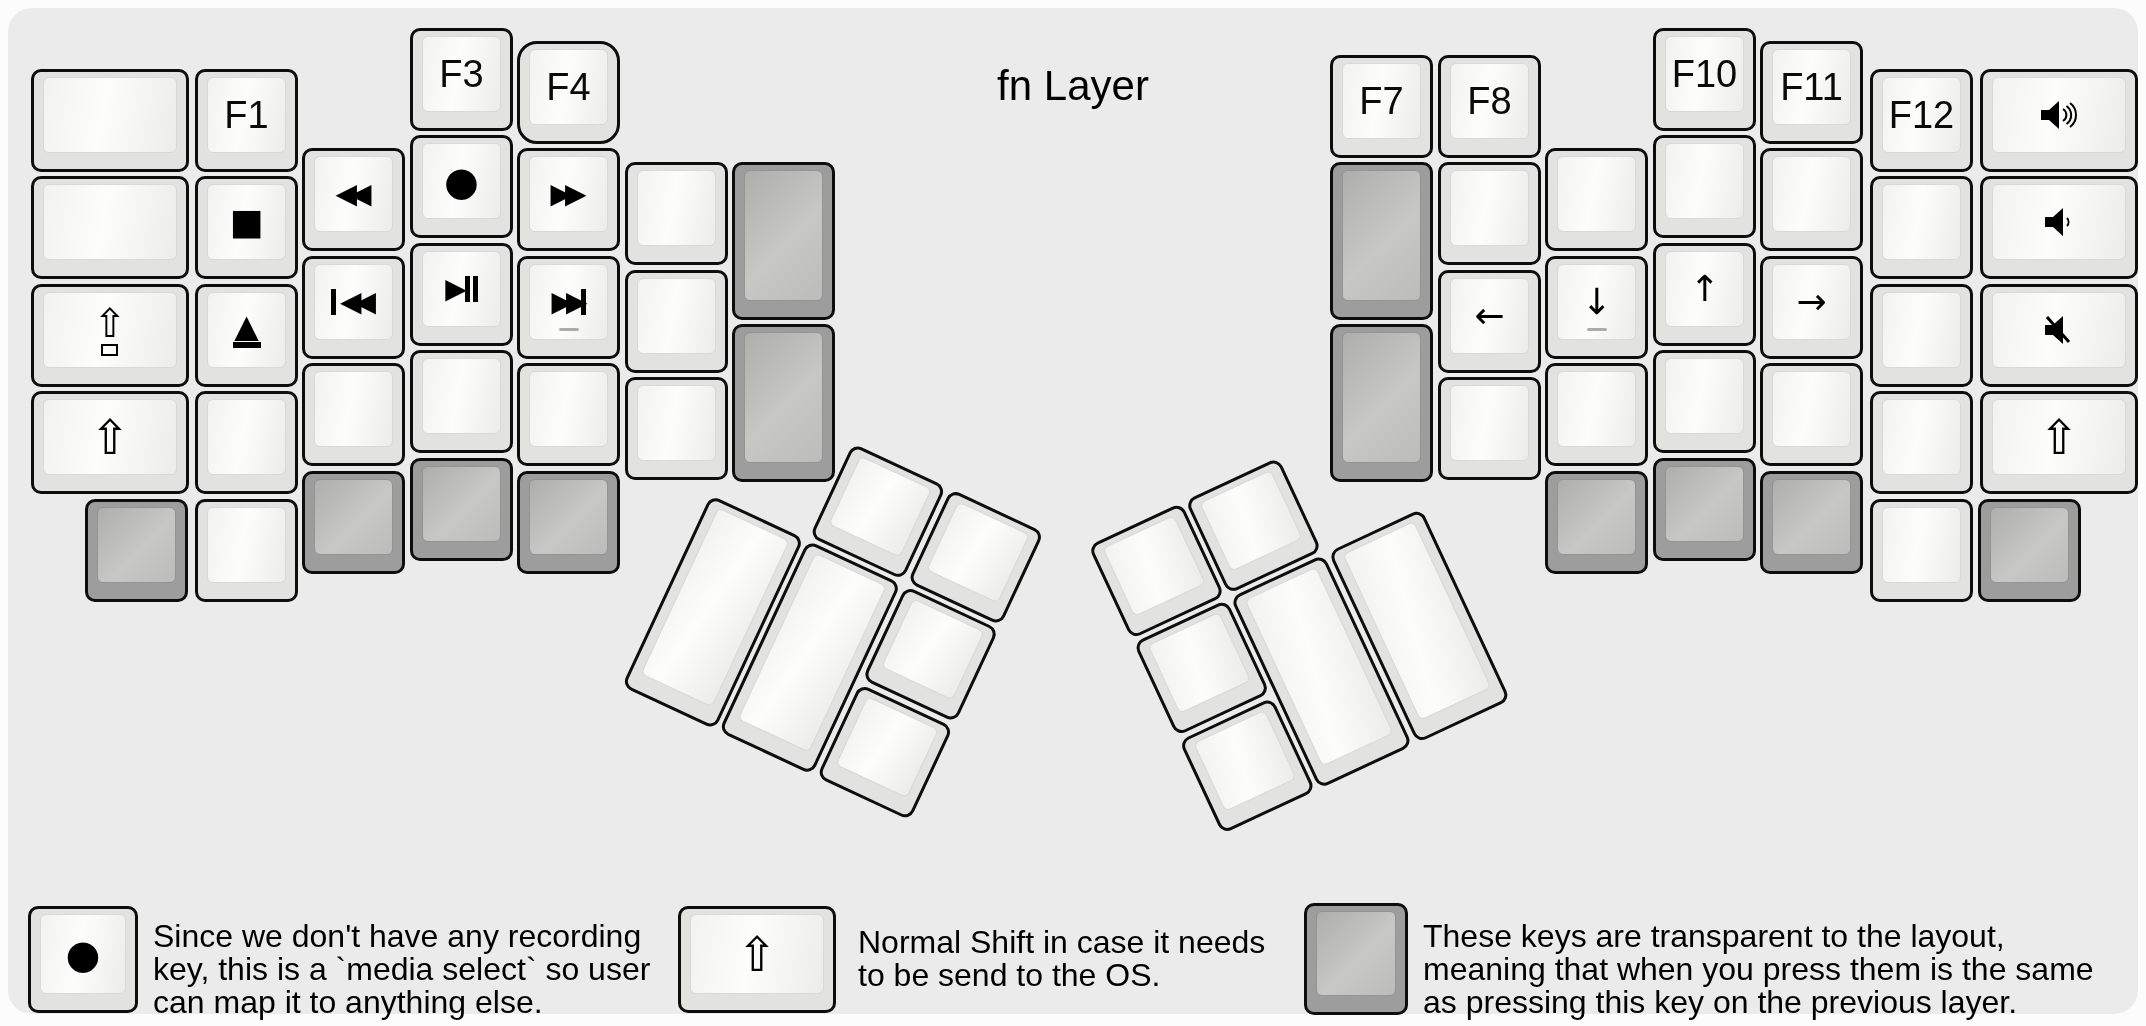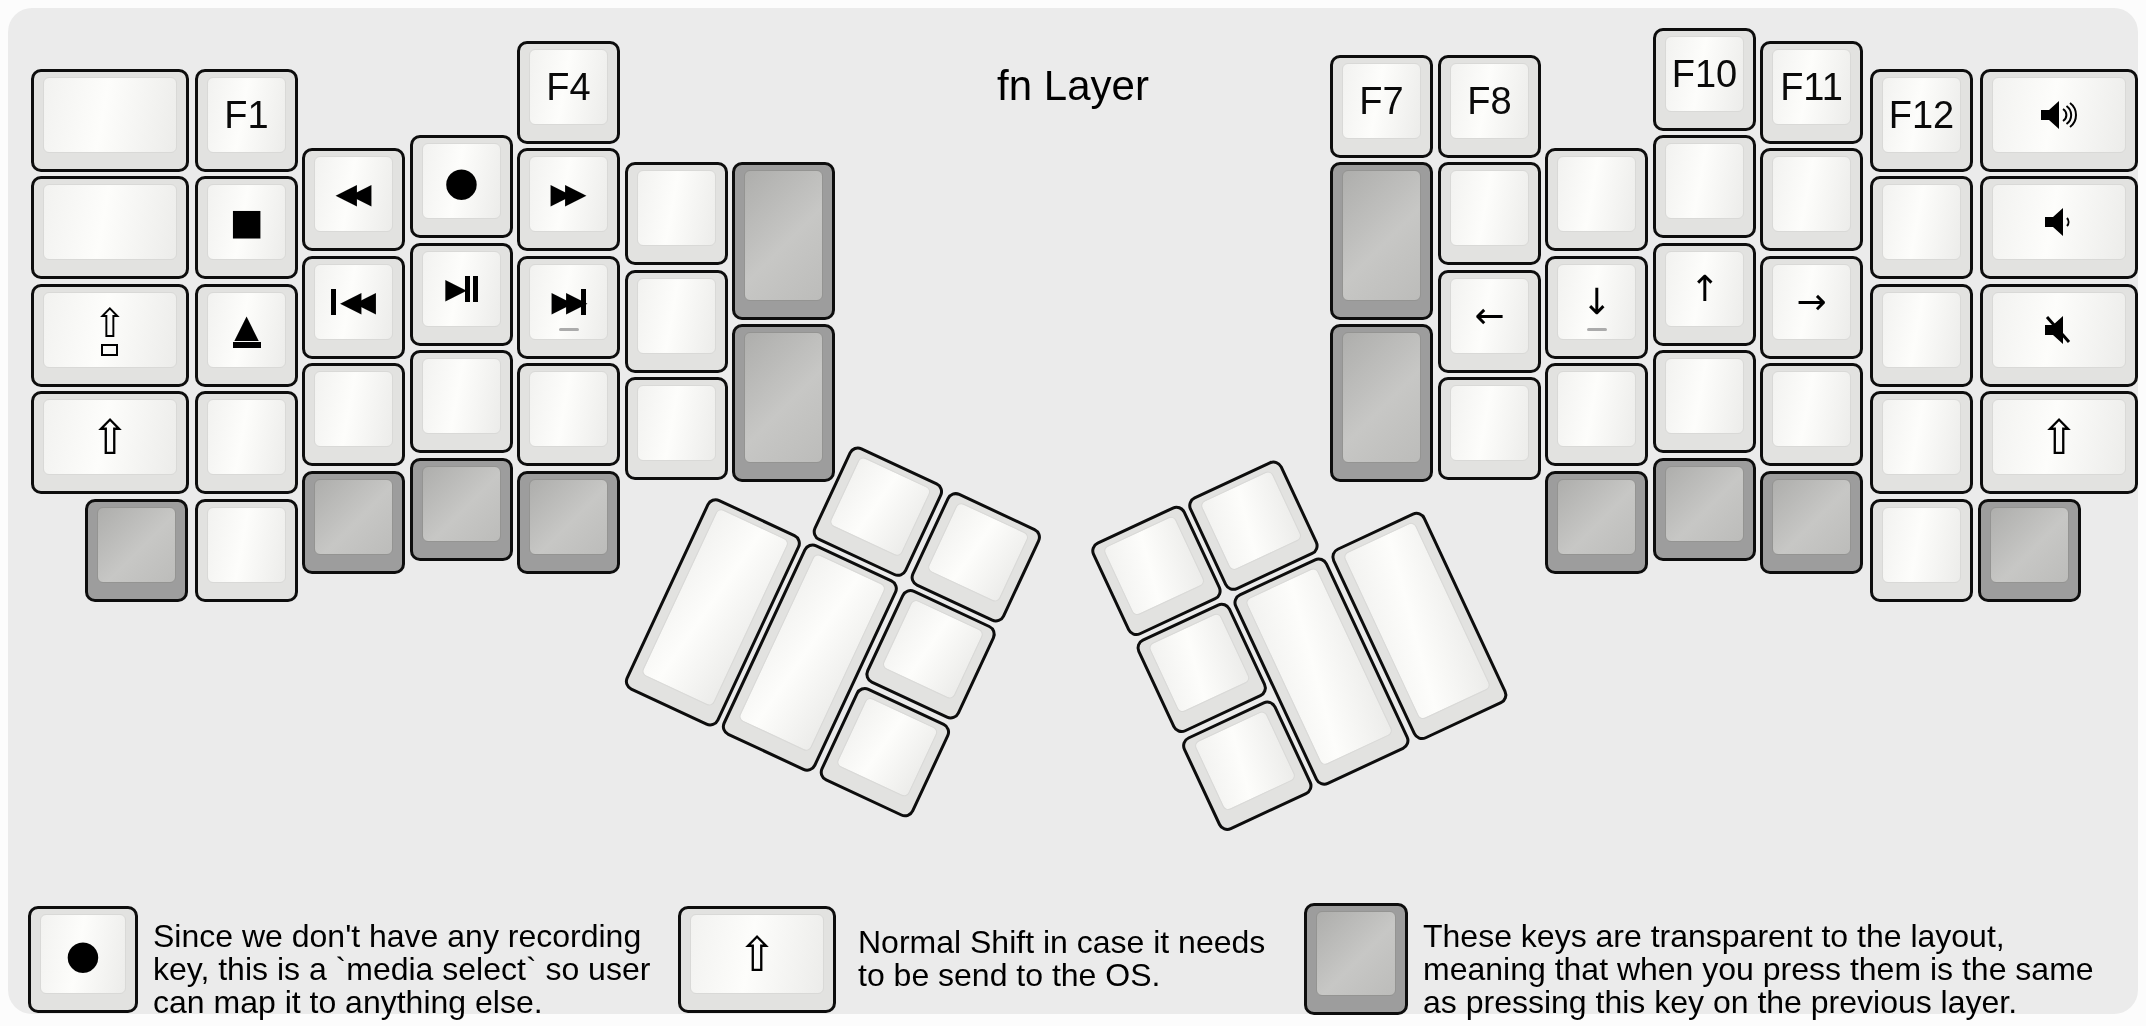--- a/index.html
+++ b/index.html
@@ -118,41 +118,46 @@
           <span class="mi">◀◀</span>
         </span>
       </div>
     </div>
     <div class="key white" style="left: 294px; top: 355px; width: 103px; height: 103px;">
       <div class="cap"></div>
     </div>
     <div class="key gray" style="left: 294px; top: 463px; width: 103px; height: 103px;">
       <div class="cap"></div>
     </div>
+    <div class="key white" style="left: 402px; top: 20px; width: 103px; height: 103px;">
+      <div class="cap">
+        <span class="klabel">F3</span>
+      </div>
+    </div>
     <div class="key white" style="left: 402px; top: 127px; width: 103px; height: 103px;">
       <div class="cap">
         <span class="sym" style="font-size:40px">●</span>
       </div>
     </div>
     <div class="key white" style="left: 402px; top: 235px; width: 103px; height: 103px;">
       <div class="cap">
         <span class="row">
           <span class="mi" style="margin-right:2px">▶</span>
           <span class="vbar"></span>
           <span class="vbar"></span>
         </span>
       </div>
     </div>
     <div class="key white" style="left: 402px; top: 342px; width: 103px; height: 103px;">
       <div class="cap"></div>
     </div>
     <div class="key gray" style="left: 402px; top: 450px; width: 103px; height: 103px;">
       <div class="cap"></div>
     </div>
-    <div class="key white" style="left: 509px; top: 33px; width: 103px; height: 103px;">
+    <div class="key white" style="left: 509px; top: 33px; width: 103px; height: 103px; border-radius: 20px;">
       <div class="cap">
         <span class="klabel">F4</span>
       </div>
     </div>
     <div class="key white" style="left: 509px; top: 140px; width: 103px; height: 103px;">
       <div class="cap">
         <span class="mi">▶▶</span>
       </div>
     </div>
     <div class="key white" style="left: 509px; top: 248px; width: 103px; height: 103px;">

